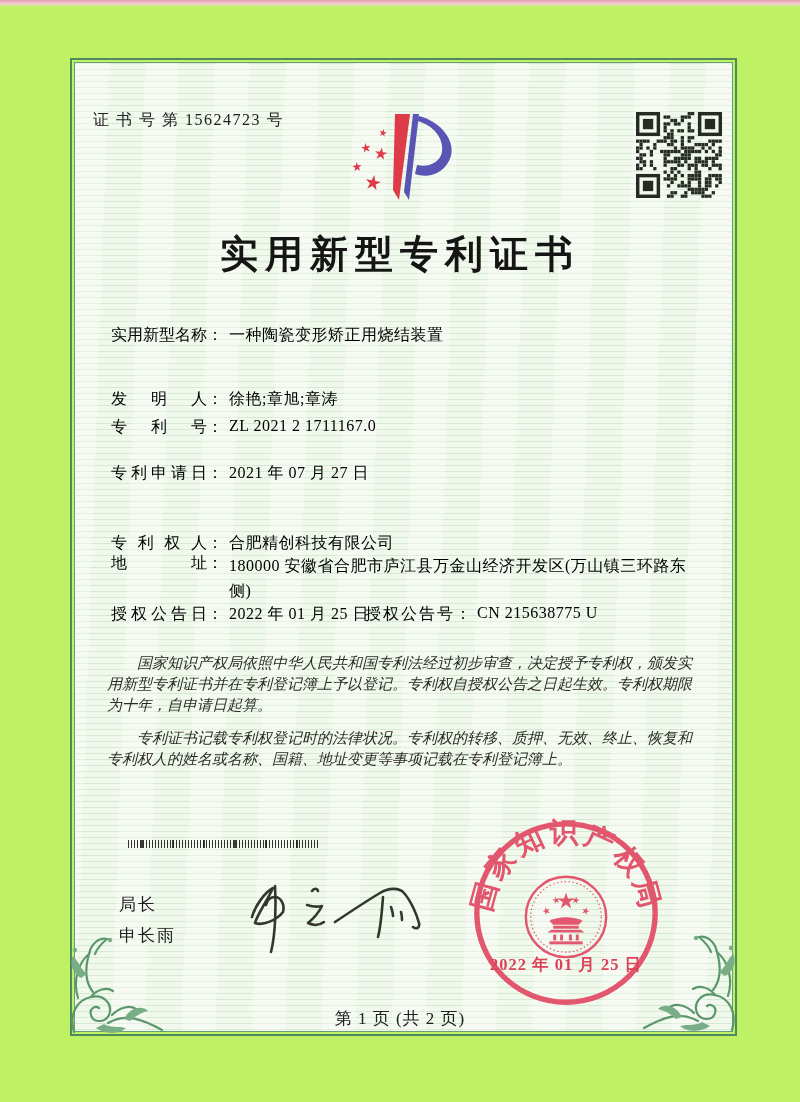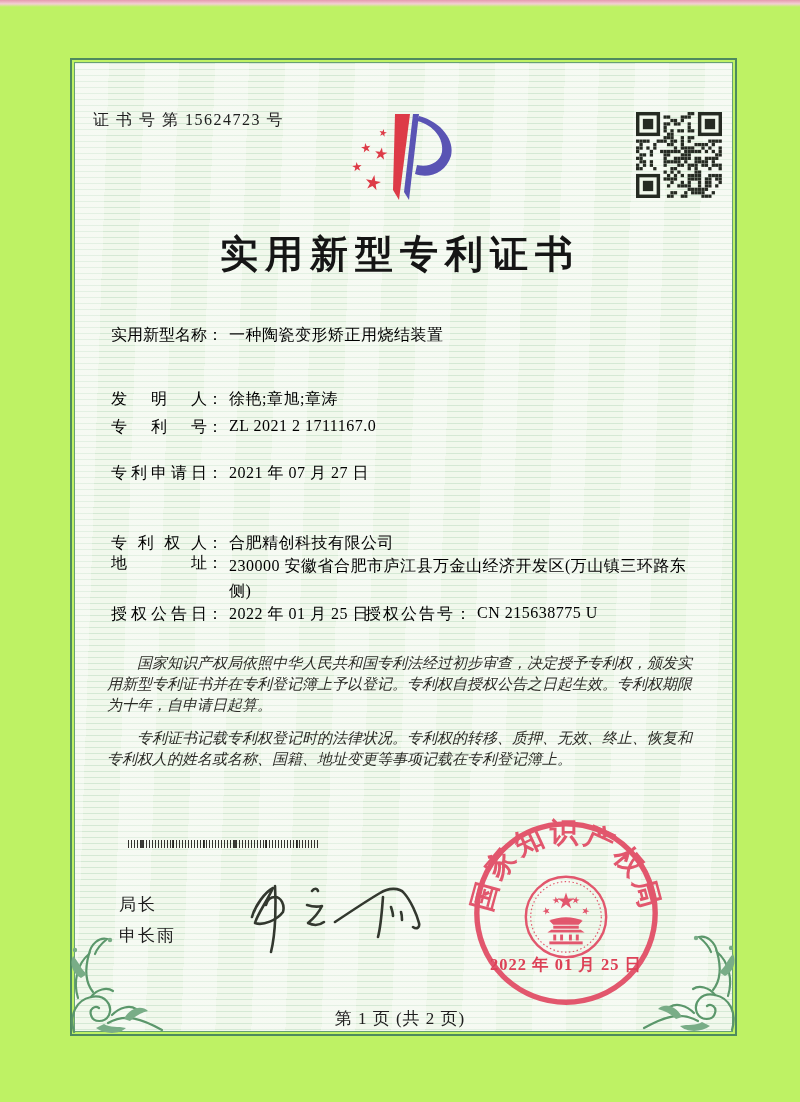--- a/index.html
+++ b/index.html
@@ -342,21 +342,21 @@
   <div class="row row-patno">
     <span class="flabel">专利号</span><span class="colon">：</span><span class="fvalue">ZL 2021 2 1711167.0</span>
   </div>
   <div class="row row-filing">
     <span class="flabel">专利申请日</span><span class="colon">：</span><span class="fvalue">2021 年 07 月 27 日</span>
   </div>
   <div class="row row-patentee">
     <span class="flabel">专利权人</span><span class="colon">：</span><span class="fvalue">合肥精创科技有限公司</span>
   </div>
   <div class="row row-address">
-    <span class="flabel">地址</span><span class="colon">：</span><span class="fvalue">230000 安徽省合肥市庐江县万金山经济开发区(万山镇三环路东侧)</span>
+    <span class="flabel">地址</span><span class="colon">：</span><span class="fvalue">180000 安徽省合肥市庐江县万金山经济开发区(万山镇三环路东侧)</span>
   </div>
   <div class="row row-grant">
     <span class="flabel">授权公告日</span><span class="colon">：</span><span class="fvalue">2022 年 01 月 25 日</span>
     <span class="pair2">
       <span class="flabel2">授权公告号</span><span class="colon">：</span><span class="fvalue">CN 215638775 U</span>
     </span>
   </div>
 
   <div class="txt paras">
     <p>国家知识产权局依照中华人民共和国专利法经过初步审查，决定授予专利权，颁发实用新型专利证书并在专利登记簿上予以登记。专利权自授权公告之日起生效。专利权期限为十年，自申请日起算。</p>

